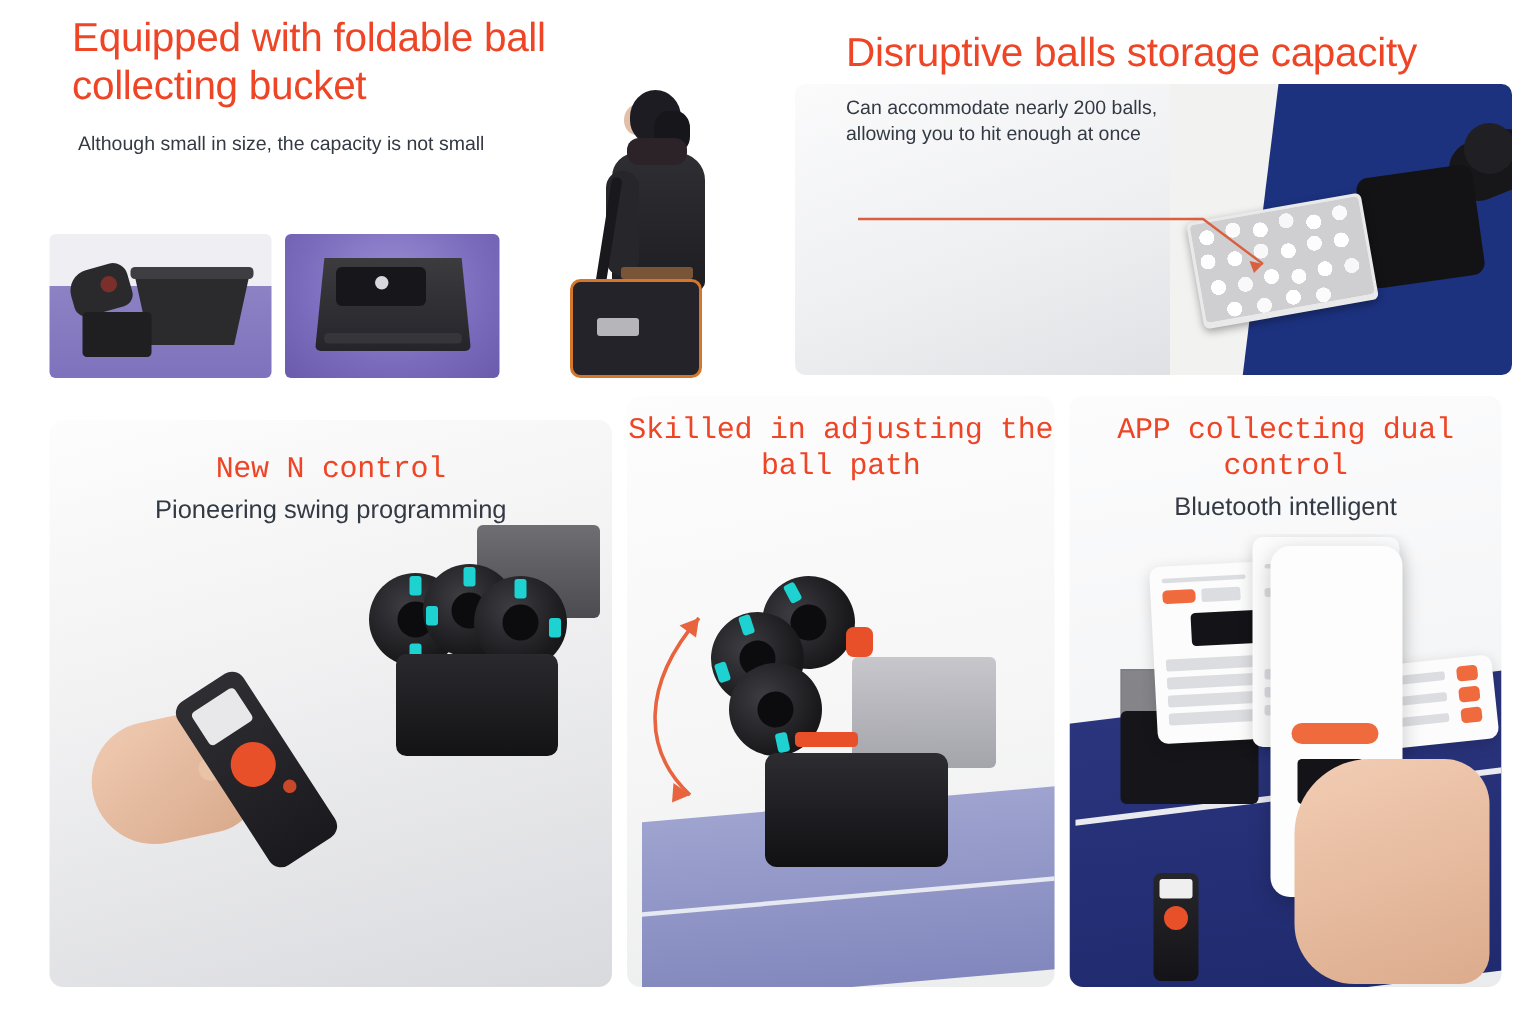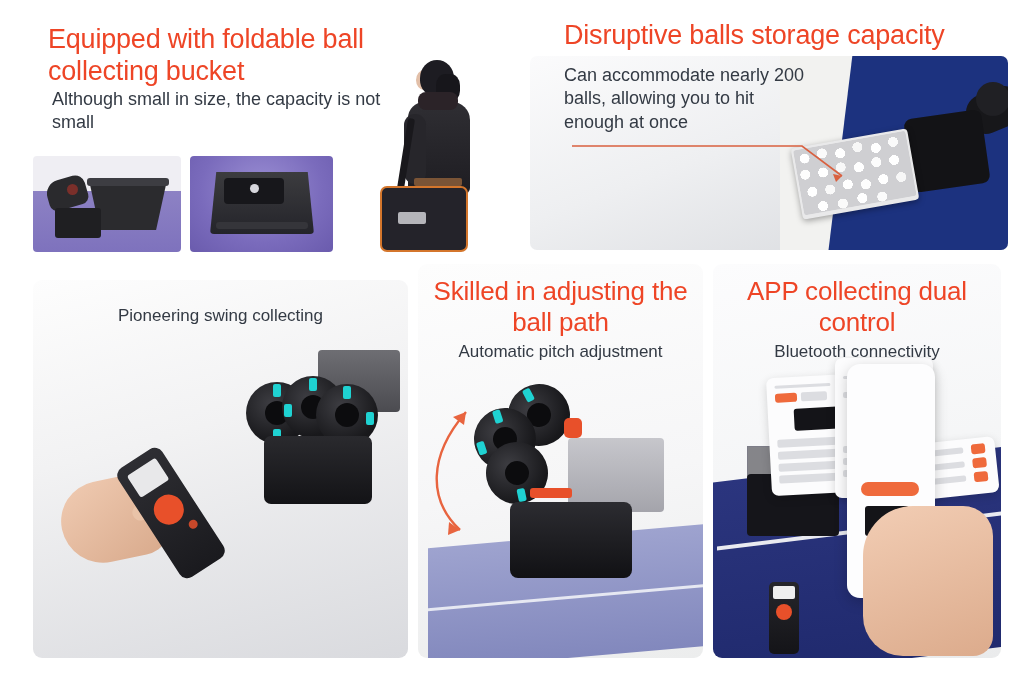--- a/index.html
+++ b/index.html
@@ -14,28 +14,28 @@
   
   .headline {
     color: #ee4526;
     font-size: 27px;
     line-height: 1.18;
     font-weight: 400;
     letter-spacing: -0.2px;
   }
   .subline {
     color: #333a44;
-    font-size: 18px;
+    font-size: 13px;
     line-height: 1.3;
     font-weight: 400;
   }
 
   
   #panel-foldable { position:absolute; left:0; top:0; width:512px; height:262px; }
-  #foldable-heading { position:absolute; left:48px; top:24px; width:360px; }
+  #foldable-heading { position:absolute; left:48px; top:10px; width:360px; }
   #foldable-sub { position:absolute; left:52px; top:88px; width:330px; }
 
   .photo-strip { position:absolute; left:33px; top:156px; width:300px; height:96px; display:flex; gap:9px; }
   .ph { border-radius:4px; overflow:hidden; position:relative; }
   .ph-a { width:148px; height:96px; background:linear-gradient(180deg,#efeef3 0%,#efeef3 36%,#8d82c4 36%,#7e72bd 100%); }
   .ph-b { width:143px; height:96px; background:radial-gradient(ellipse at 50% 35%,#9b8fd4 0%,#7a6bbc 60%,#6a5bad 100%); }
 
   
   .ph-a .bucket {
     position:absolute; left:56px; top:24px; width:78px; height:50px;
@@ -126,21 +126,21 @@
   
   .bpanel { position:absolute; border-radius:9px; overflow:hidden; }
   #panel-ncontrol { left:33px; top:280px; width:375px; height:378px;
       background:linear-gradient(165deg,#fdfdfd 0%,#f2f2f3 40%,#d9dade 100%); }
   #panel-ballpath { left:418px; top:264px; width:285px; height:394px;
       background:linear-gradient(170deg,#fdfdfd 0%,#f6f6f7 55%,#eceded 100%); }
   #panel-app { left:713px; top:264px; width:288px; height:394px;
       background:linear-gradient(170deg,#fcfcfd 0%,#f4f5f6 55%,#eaebec 100%); }
 
   .bp-head { text-align:center; }
-  .bp-head .headline { font-size:26px; line-height:1.2; }
+  .bp-head .headline { font-size:20px; line-height:1.2;font-family:Liberation Mono, monospace; }
   .bp-head .subline { font-size:17px; margin-top:3px; }
 
   #nc-head { position:absolute; left:0; top:22px; width:375px; }
   #bp-head { position:absolute; left:0; top:12px; width:285px; }
   #app-head { position:absolute; left:0; top:12px; width:288px; }
 
   
   .nc-machine { position:absolute; left:205px; top:70px; width:165px; height:160px; }
   .nc-hopper { position:absolute; left:80px; top:0; width:82px; height:62px; background:linear-gradient(180deg,#6e6e73 0%,#4b4b50 100%); border-radius:4px; }
   .nc-headgrp { position:absolute; left:8px; top:22px; width:132px; height:78px; }
@@ -256,21 +256,22 @@
     <p id="storage-sub" class="subline">Can accommodate nearly 200 balls, allowing you to hit enough at once</p>
 
     <svg class="leader">
       <path d="M 60 146 L 290 146 L 330 176" fill="none" stroke="#d9603f" stroke-width="1.6"></path>
       <path d="M 330 176 l -9 -2 l 3 8 z" fill="#d9603f"></path>
     </svg>
   </section>
 
   <section id="panel-ncontrol" class="bpanel">
     <div id="nc-head" class="bp-head">
-      <div class="subline">Pioneering swing collecting</div>
+      <div class="headline">New N control</div>
+      <div class="subline">Pioneering swing programming</div>
     </div>
 
     <div class="nc-machine">
       <div class="nc-hopper"></div>
       <div class="nc-headgrp">
         <div class="wheel" style="left:0px; top:10px;">
           <span class="tick" style="left:27px; top:2px;"></span>
           <span class="tick" style="left:27px; top:47px;"></span>
         </div>
         <div class="wheel" style="left:36px; top:4px;">
@@ -294,21 +295,20 @@
       <div class="remote-screen"></div>
       <div class="remote-btn"></div>
       <div class="remote-mini"></div>
     </div>
 
   </section>
 
   <section id="panel-ballpath" class="bpanel">
     <div id="bp-head" class="bp-head">
       <div class="headline">Skilled in adjusting the ball path</div>
-      <div class="subline">Automatic pitch adjustment</div>
     </div>
 
     <div class="bp-art">
       <div class="bp-table"></div>
       <div class="bp-tline"></div>
       <div class="bp-hopper"></div>
       <div class="bp-headwrap">
         <div class="wheel" style="left:38px; top:0px; transform:rotate(-28deg);">
           <span class="tick" style="left:27px; top:2px;"></span>
         </div>
@@ -328,21 +328,21 @@
         <path d="M 48 52 C 10 96, 10 140, 42 170" fill="none" stroke="#e8643f" stroke-width="2.4"></path>
         <path d="M 48 52 l -13 5 l 11 8 z" fill="#e8643f"></path>
         <path d="M 42 170 l -11 -8 l -1 13 z" fill="#e8643f"></path>
       </svg>
     </div>
   </section>
 
   <section id="panel-app" class="bpanel">
     <div id="app-head" class="bp-head">
       <div class="headline">APP collecting dual control</div>
-      <div class="subline">Bluetooth connectivity</div>
+      <div class="subline">Bluetooth intelligent</div>
     </div>
 
     <div class="app-art">
       <div class="app-table"></div>
       <div class="app-net"></div>
       <div class="app-machine-top"></div>
       <div class="app-machine"></div>
 
       <div class="screen" style="left:56px; top:20px; width:84px; height:118px; transform:rotate(-3deg);">
         <span class="sc-line" style="left:8px; top:8px; width:56px; height:3px;"></span>

